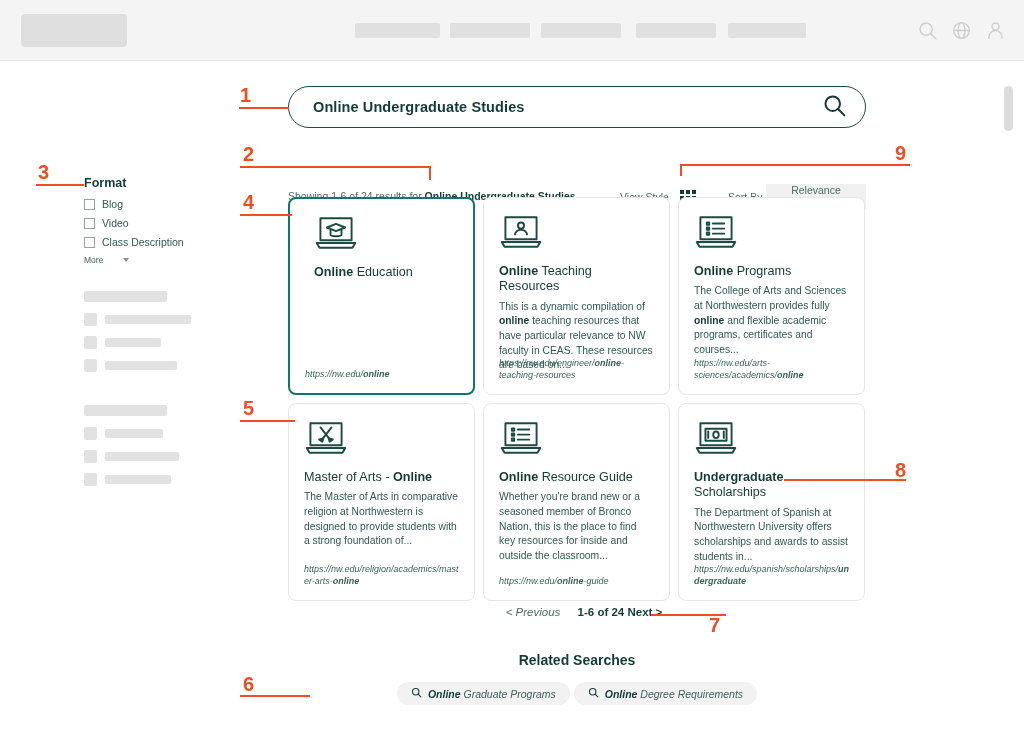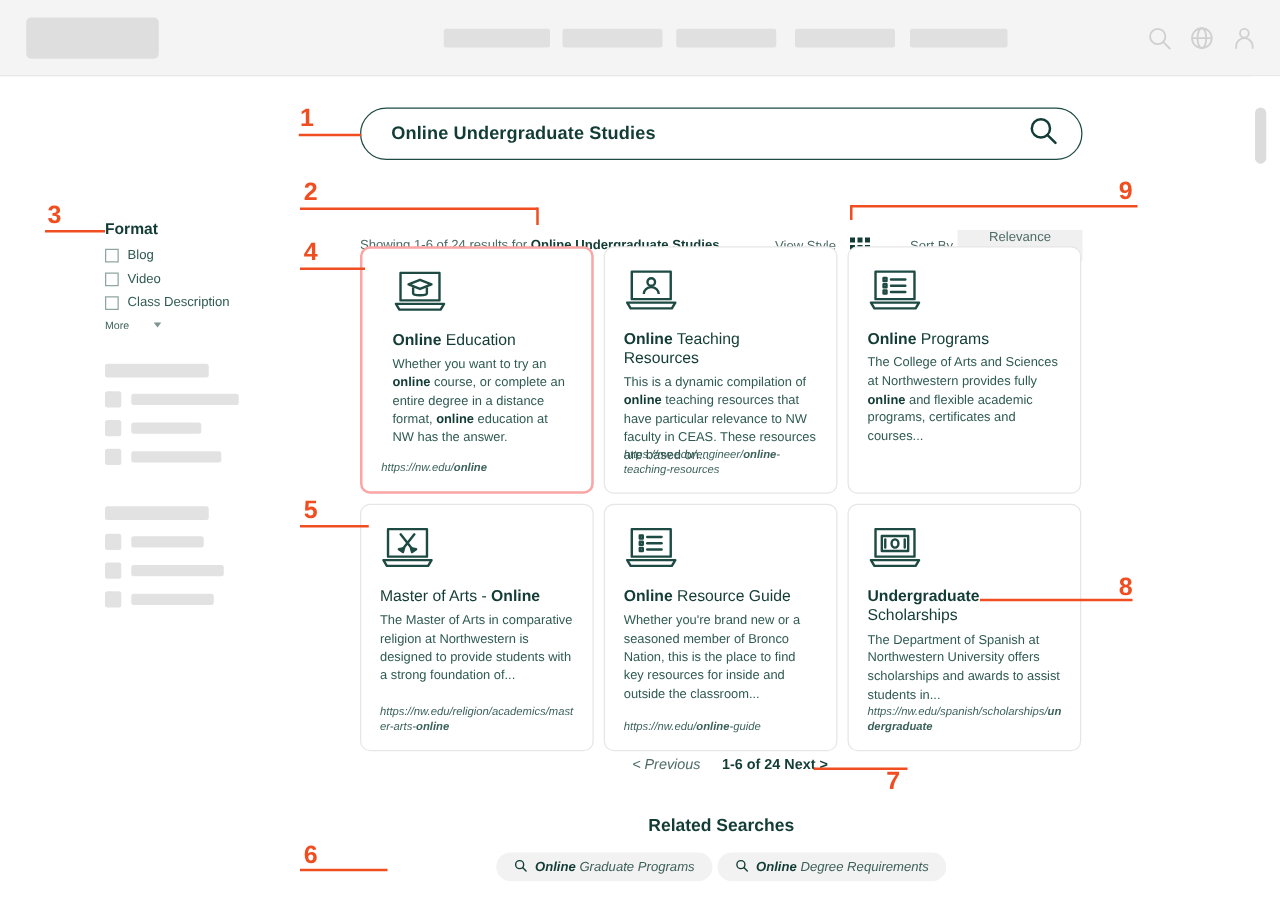--- a/index.html
+++ b/index.html
@@ -62,21 +62,21 @@
   .sort-select .sv { font-size:10.5px; color:#4d6b65; }
   .caret { width:0;height:0;border-left:6px solid transparent;border-right:6px solid transparent;border-top:8px solid #123c35; }
 
   
   .cards { position:absolute; left:288px; top:197px; width:578px; }
   .card-row { display:flex; gap:8px; }
   .card {
     width:187px; background:#fff; border:1px solid #e6e6e6; border-radius:8px;
     padding:14px 15px 13px 15px; position:relative;
   }
-  .card.selected { border:2px solid #fca5a5;padding-left:24px; }
+  .card.selected { border:2px solid #0f766e;padding-left:24px; }
   .card.r1 { height:198px; }
   .card.r2 { height:198px; }
   .card-icon { height:42px; margin-bottom:10px; }
   .card-title {
     font-size:12.6px; font-weight:400; color:#123c35; line-height:1.22;
     margin-bottom:5px;
   }
   .card-title b { font-weight:700; }
   .card-desc {
     font-size:10.3px; color:#2f5a52; line-height:1.42;
@@ -211,23 +211,20 @@
       <div class="card r1 selected">
         <div class="card-icon">
           <svg width="44" height="40" viewBox="0 0 48 42" fill="none" stroke="#1d4a42" stroke-width="2.1" stroke-linejoin="round">
             <path d="M7 5h34v24H7z"></path>
             <path d="M3 32h42l-3 5H6z"></path>
             <path d="M24 11l10 4-10 4-10-4z"></path>
             <path d="M18 17.5V23c0 2 12 2 12 0v-5.5"></path>
           </svg>
         </div>
         <div class="card-title"><b>Online</b><span> Education</span></div>
-        <div class="card-desc">
-          <span>Whether you want to try an </span><b>online</b><span> course, or complete an entire degree in a distance format, </span><b>online</b><span> education at NW has the answer.</span>
-        </div>
         <div class="card-url"><span>https://nw.edu/</span><b>online</b></div>
       </div>
 
       <div class="card r1">
         <div class="card-icon">
           <svg width="44" height="40" viewBox="0 0 48 42" fill="none" stroke="#1d4a42" stroke-width="2.1" stroke-linejoin="round">
             <path d="M7 5h34v24H7z"></path>
             <path d="M3 32h42l-3 5H6z"></path>
             <circle cx="24" cy="14" r="3.3"></circle>
             <path d="M17.5 24.5c0-3.6 2.9-6 6.5-6s6.5 2.4 6.5 6"></path>
@@ -250,20 +247,21 @@
             <rect x="14" y="21.5" width="2.6" height="2.6"></rect>
             <line x1="20.5" y1="11.8" x2="33" y2="11.8" stroke-linecap="round"></line>
             <line x1="20.5" y1="17.3" x2="33" y2="17.3" stroke-linecap="round"></line>
             <line x1="20.5" y1="22.8" x2="33" y2="22.8" stroke-linecap="round"></line>
           </svg>
         </div>
         <div class="card-title"><b>Online</b><span> Programs</span></div>
         <div class="card-desc">
           <span>The College of Arts and Sciences at Northwestern provides fully </span><b>online</b><span> and flexible academic programs, certificates and courses...</span>
         </div>
+        <div class="card-url"><span>https://nw.edu/arts-sciences/academics/</span><b>online</b></div>
       </div>
     </div>
 
     <div class="card-row row2">
 
       <div class="card r2">
         <div class="card-icon">
           <svg width="44" height="40" viewBox="0 0 48 42" fill="none" stroke="#1d4a42" stroke-width="2.1" stroke-linejoin="round">
             <path d="M7 5h34v24H7z"></path>
             <path d="M3 32h42l-3 5H6z"></path>

